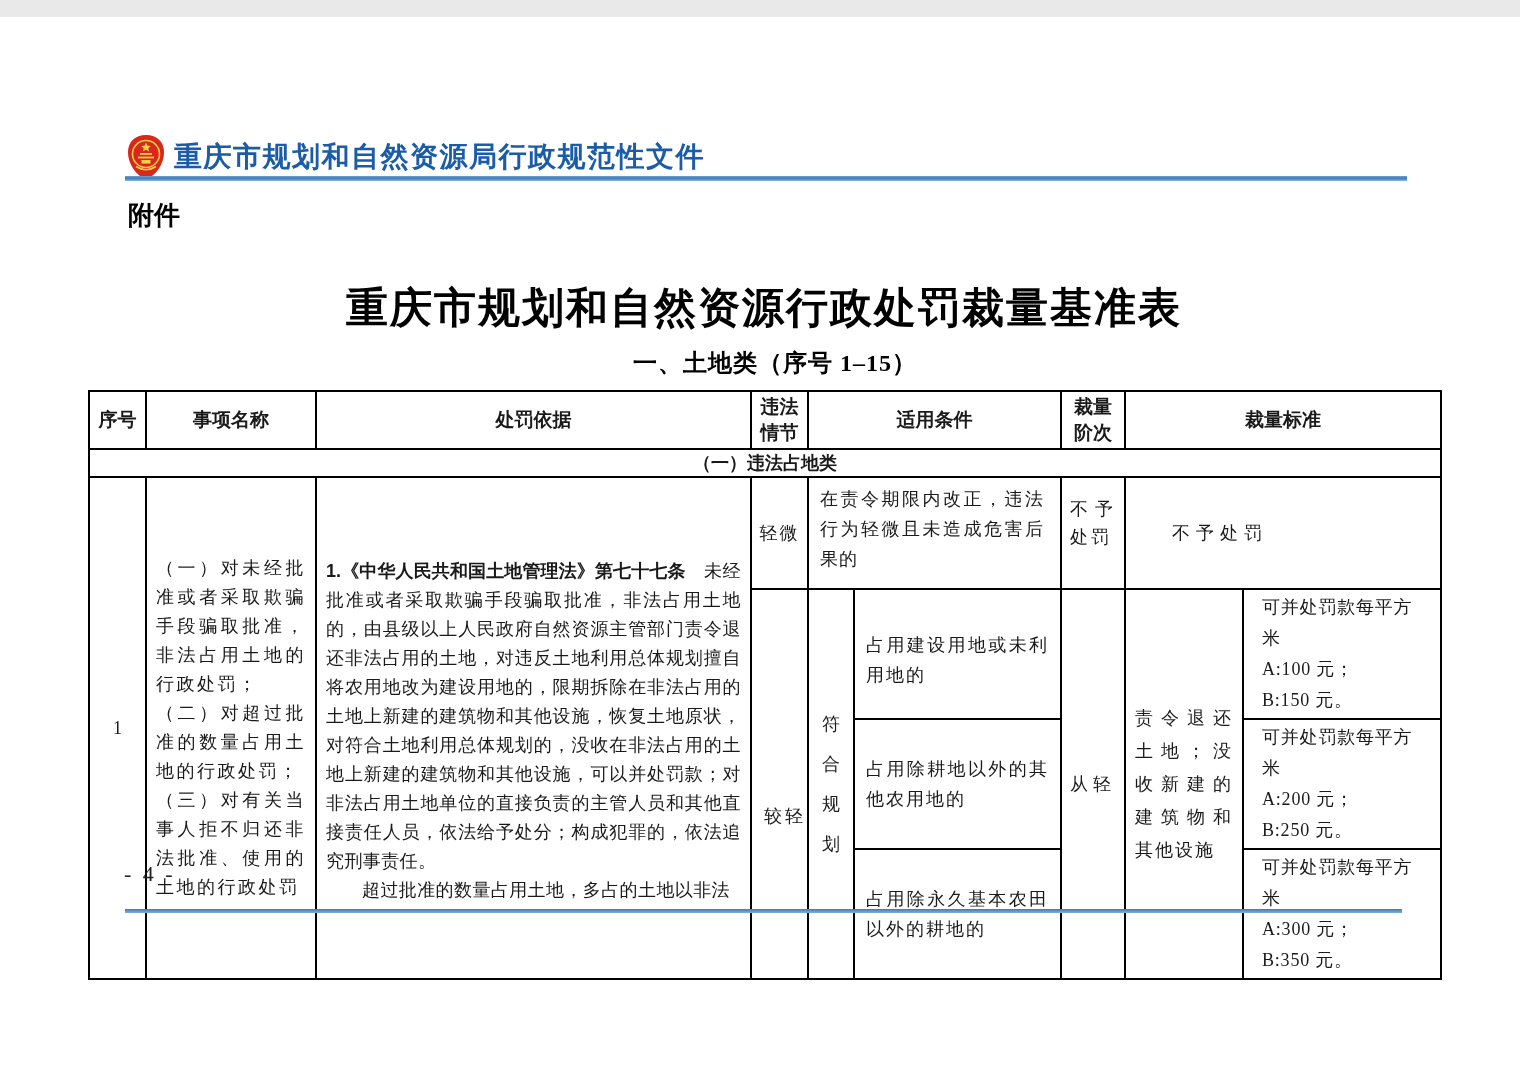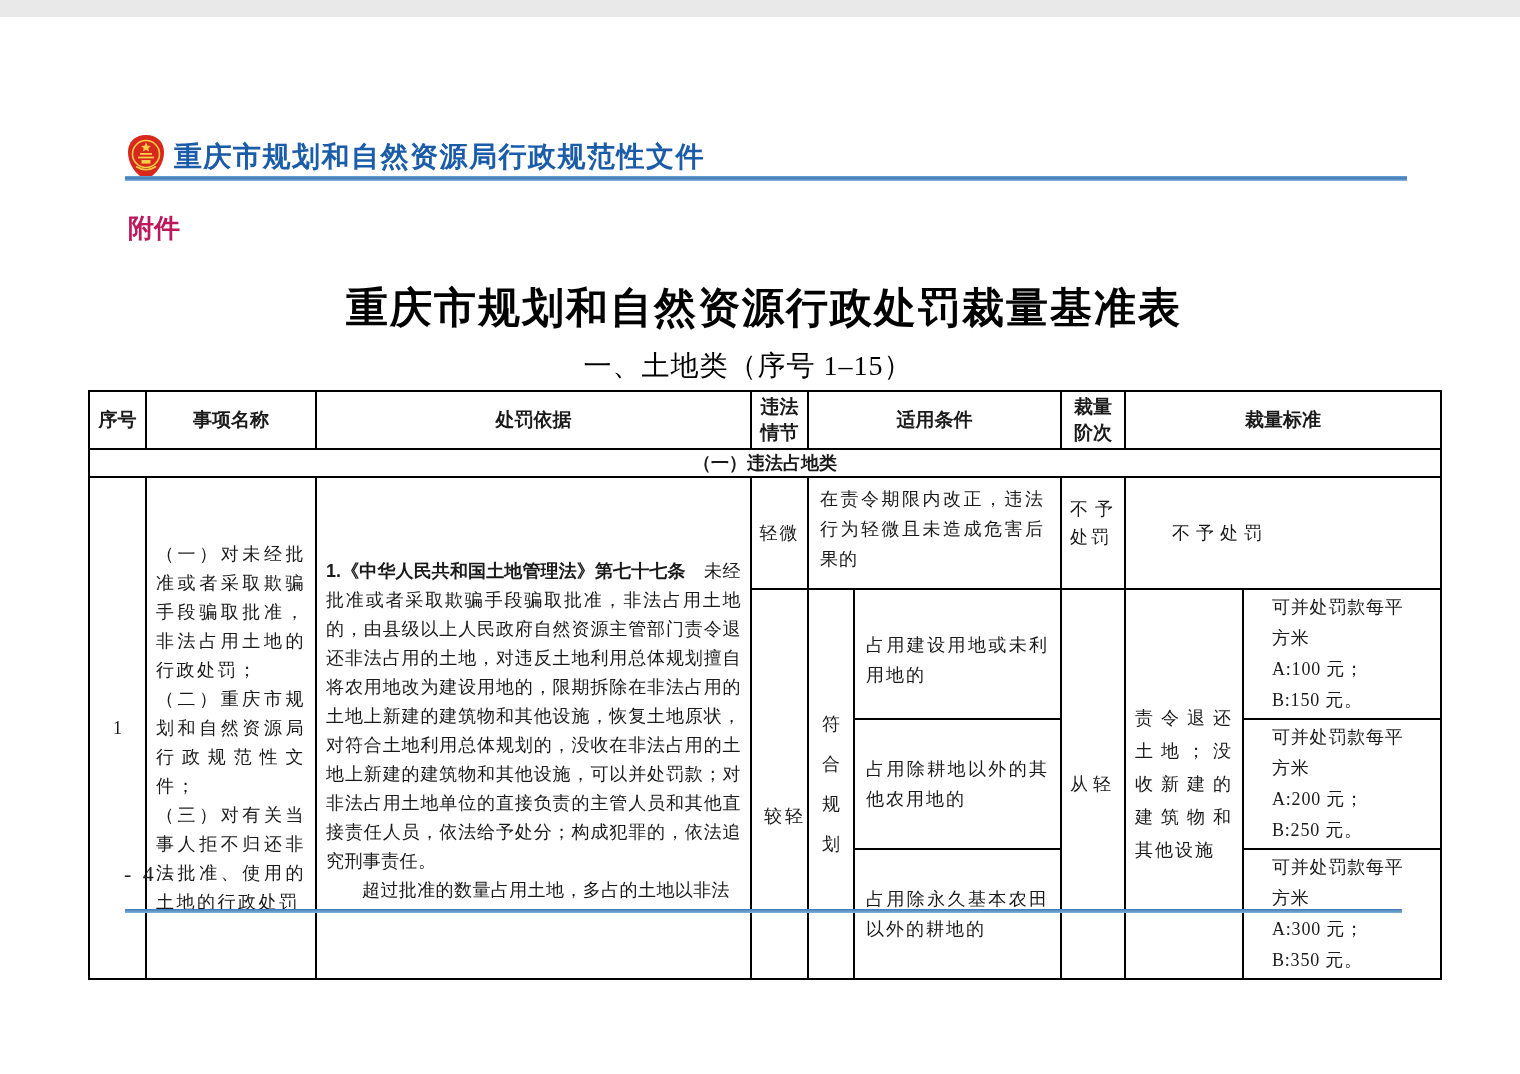--- a/index.html
+++ b/index.html
@@ -17,33 +17,33 @@
     position:absolute; left:174px; top:121px;
     font-family:"Liberation Sans","DejaVu Sans",sans-serif;
     font-weight:bold; font-size:28px; letter-spacing:1.5px; color:#1b5ca8;
     white-space:nowrap;
   }
   .banner-rule {
     position:absolute; left:125px; top:159px; width:1282px; height:5px;
     background:linear-gradient(180deg,#6ea2d2 0%,#3f7ab8 45%,#8db8de 100%);
   }
   .attachment {
-    position:absolute; left:128px; top:194px;
+    position:absolute; left:128px; top:181px;
     font-family:Liberation Mono, monospace;
-    font-weight:bold; font-size:26px; color:#be185d;
+    font-weight:bold; font-size:26px; color:#000000;
   }
 
   
   .doc-title {
     position:absolute; left:88px; top:263px; width:1352px; text-align:center;
     font-weight:bold; font-size:42px; letter-spacing:2px; color:#000;
   }
   .doc-subtitle {
-    position:absolute; left:72px; top:330px; width:1352px; text-align:center;
-    font-weight:normal; font-size:28px; letter-spacing:1px; color:#000;
+    position:absolute; left:99px; top:330px; width:1352px; text-align:center;
+    font-weight:bold; font-size:24px; letter-spacing:1px; color:#000;
   }
 
   
   table.grid {
     position:absolute; left:88px; top:373px; width:1352px;
     border-collapse:collapse; table-layout:fixed;
   }
   table.grid td, table.grid th {
     border:2px solid #000; font-size:18px; color:#1a1a1a;
     vertical-align:middle; overflow:hidden; word-break:break-all;
@@ -72,21 +72,21 @@
   .cond-minor { text-align:justify; letter-spacing:1px; line-height:30px; padding:6px 16px 14px 11px; }
   .level-cell { text-align:justify; letter-spacing:3px; line-height:28px; padding:4px 8px 24px 8px; }
   .std-minor { text-align:left; padding-left:46px; letter-spacing:6px; font-size:19px; }
   .sev-light { vertical-align:middle;padding-left:11px; }
   .sev-light .inner { margin-top:64px; text-align:center; letter-spacing:3px; }
   .plan-cell .inner { width:1.25em; margin:0 auto; line-height:40px; text-align:center; letter-spacing:0; }
   .cond-cell { text-align:justify; letter-spacing:2px; line-height:30px; padding:0 11px; vertical-align:middle; }
   .cond-top { vertical-align:top; padding-top:12px; }
   .level-light { text-align:center; letter-spacing:5px; }
   .std-common { text-align:justify; letter-spacing:2px; line-height:33px; padding:4px 9px; }
-  .std-cell { padding:2px 28px; }
+  .std-cell { padding:2px 18px; }
   .std-cell div { line-height:31px; letter-spacing:0.8px; text-align:left; }
 
   
   .page-number {
     position:absolute; left:124px; top:844px; font-size:22px; letter-spacing:3px; color:#222;
   }
   .footer-rule {
     position:absolute; left:125px; top:892px; width:1277px; height:4px;
     background:linear-gradient(180deg,#3f7ab8 0%,#7fb0d8 100%);
   }
@@ -142,21 +142,21 @@
       <th>裁量阶次</th>
       <th colspan="2">裁量标准</th>
     </tr>
     <tr style="height:28px">
       <td colspan="9" class="section-cell">（一）违法占地类</td>
     </tr>
     <tr style="height:87px">
       <td rowspan="4" class="seq-cell">1</td>
       <td rowspan="4" class="item-cell">
         <div>（一）对未经批准或者采取欺骗手段骗取批准，非法占用土地的行政处罚；</div>
-        <div>（二）重庆市规划和自然资源局行政规范性文件；</div>
+        <div>（二）对超过批准的数量占用土地的行政处罚；</div>
         <div>（三）对有关当事人拒不归还非法批准、使用的土地的行政处罚</div>
       </td>
       <td rowspan="4" class="basis-cell">
         <p><span class="basis-lead">1.《中华人民共和国土地管理法》第七十七条</span><span>　未经批准或者采取欺骗手段骗取批准，非法占用土地的，由县级以上人民政府自然资源主管部门责令退还非法占用的土地，对违反土地利用总体规划擅自将农用地改为建设用地的，限期拆除在非法占用的土地上新建的建筑物和其他设施，恢复土地原状，对符合土地利用总体规划的，没收在非法占用的土地上新建的建筑物和其他设施，可以并处罚款；对非法占用土地单位的直接负责的主管人员和其他直接责任人员，依法给予处分；构成犯罪的，依法追究刑事责任。</span></p>
         <p class="basis-p2">超过批准的数量占用土地，多占的土地以非法</p>
       </td>
       <td class="sev-minor">轻微</td>
       <td colspan="2" class="cond-minor">在责令期限内改正，违法行为轻微且未造成危害后果的</td>
       <td class="level-cell">不予处罚</td>
       <td colspan="2" class="std-minor">不予处罚</td>

